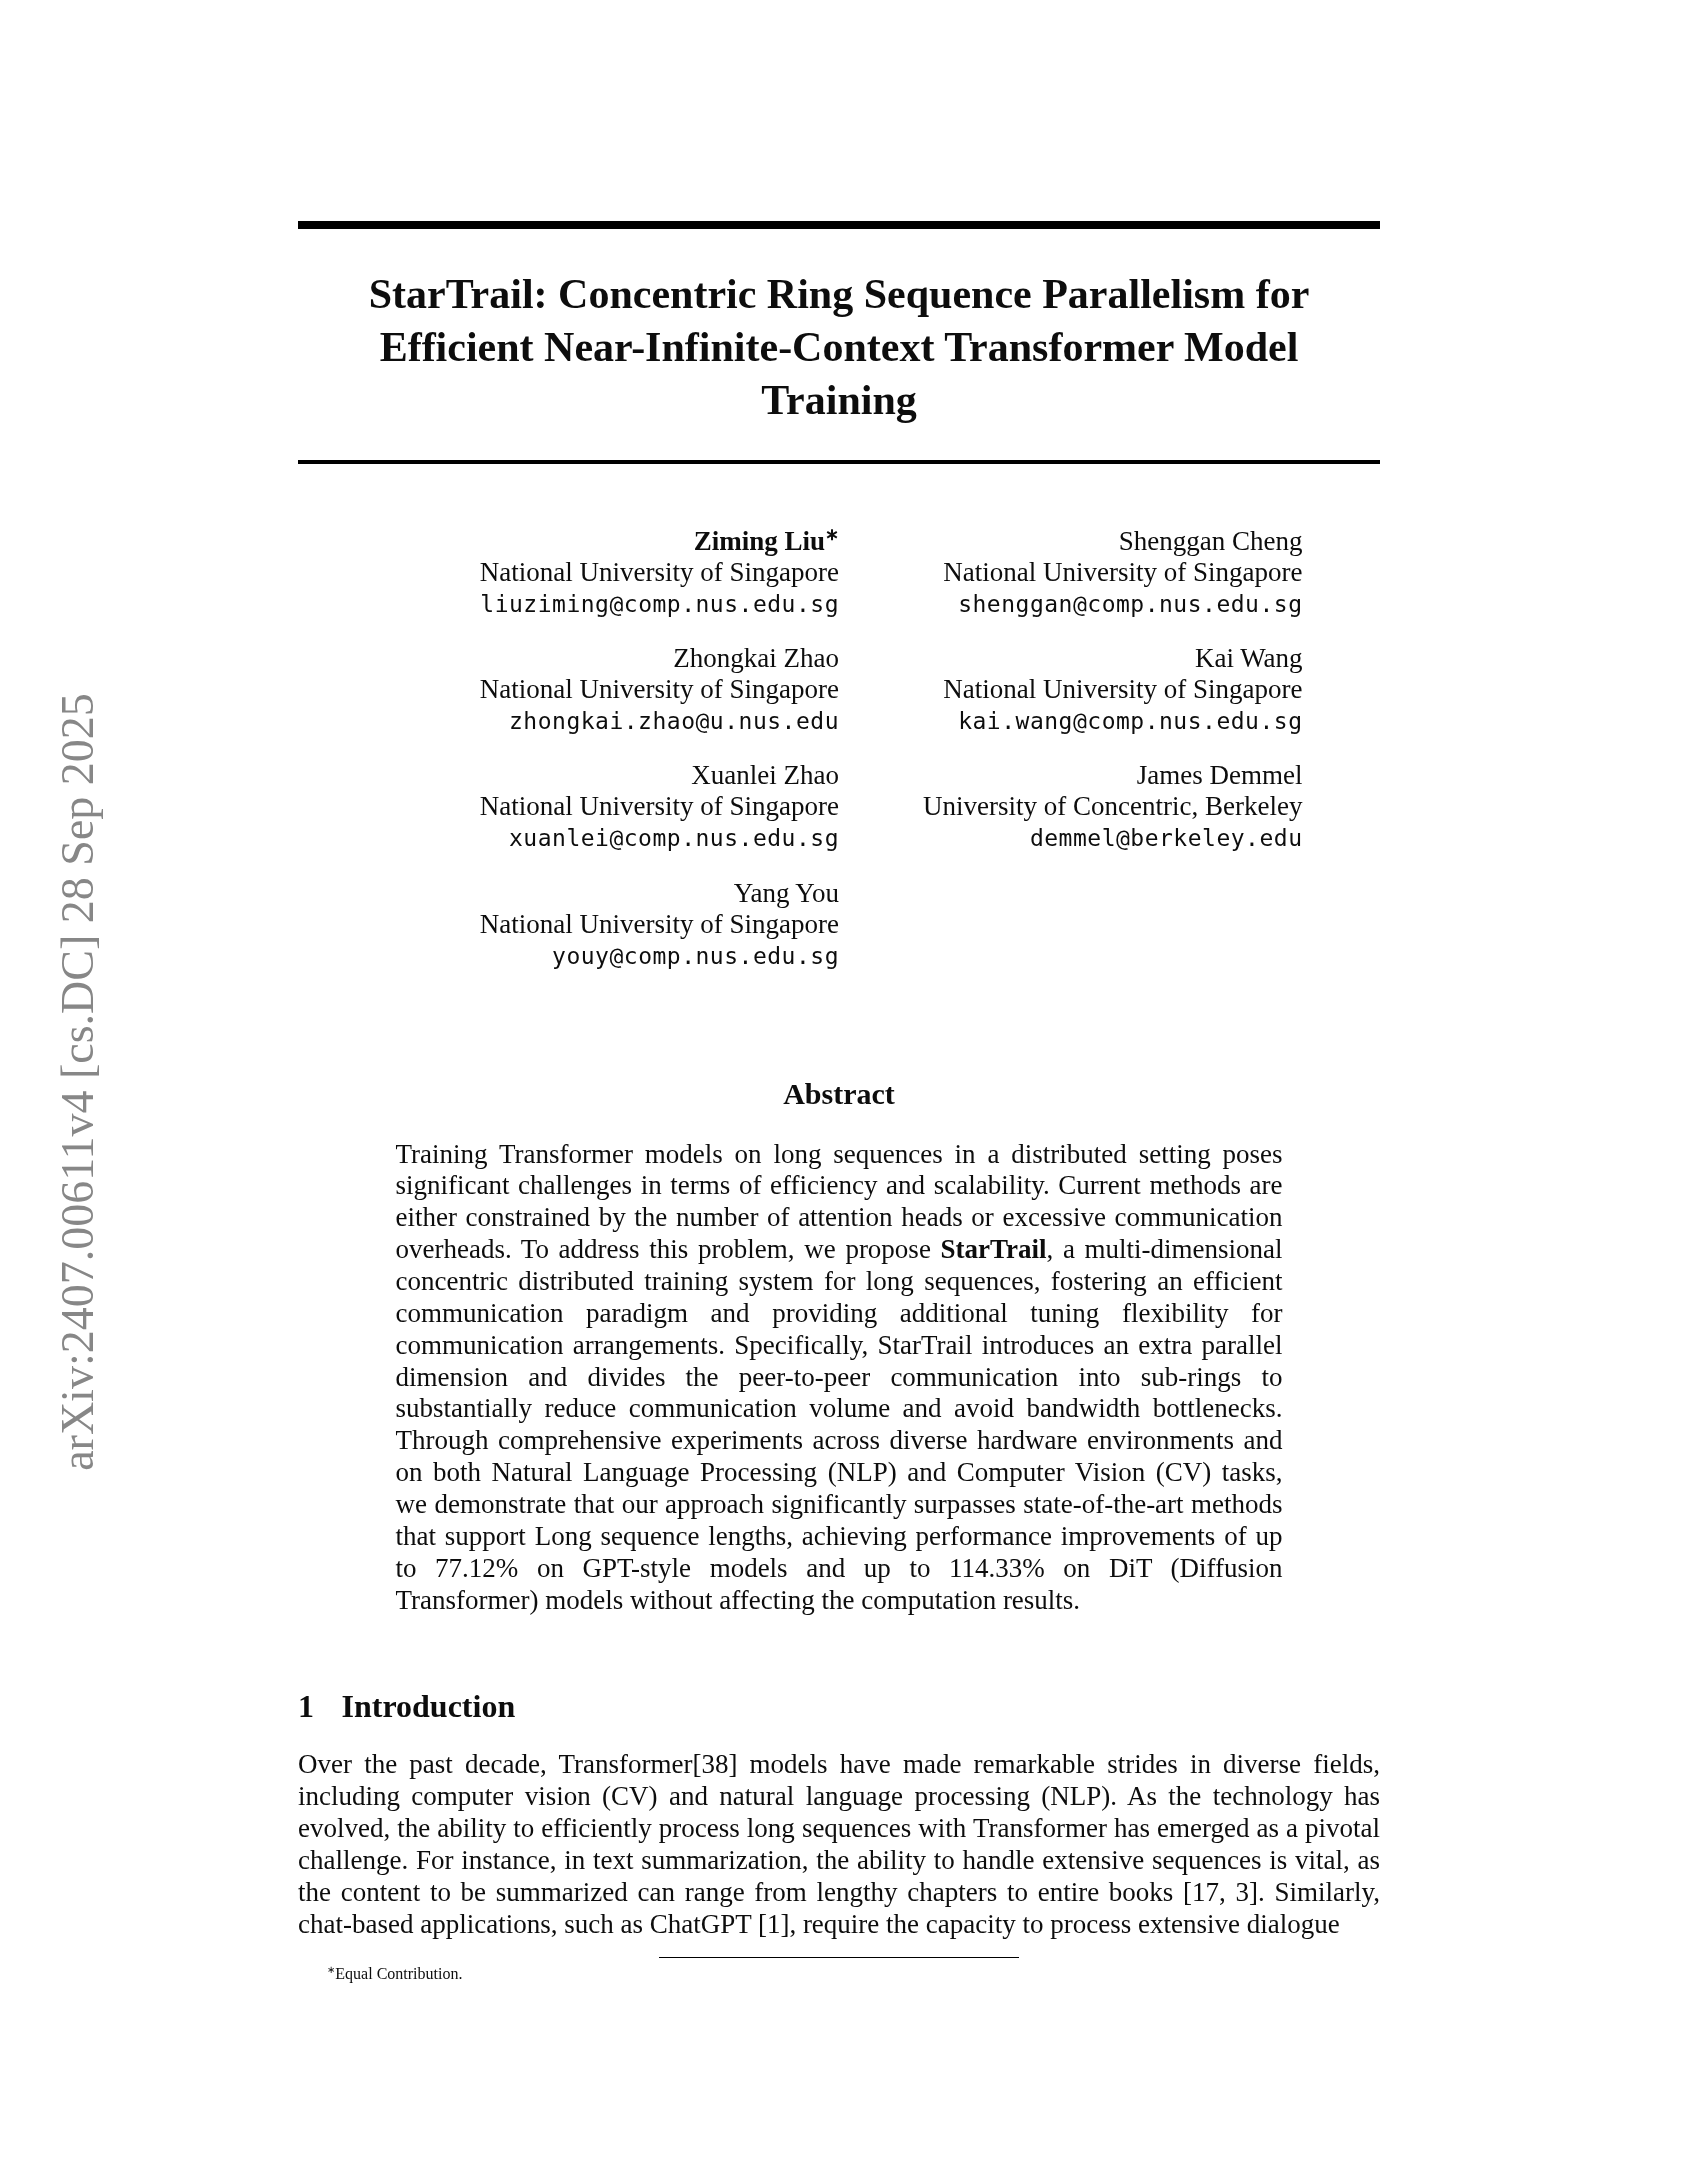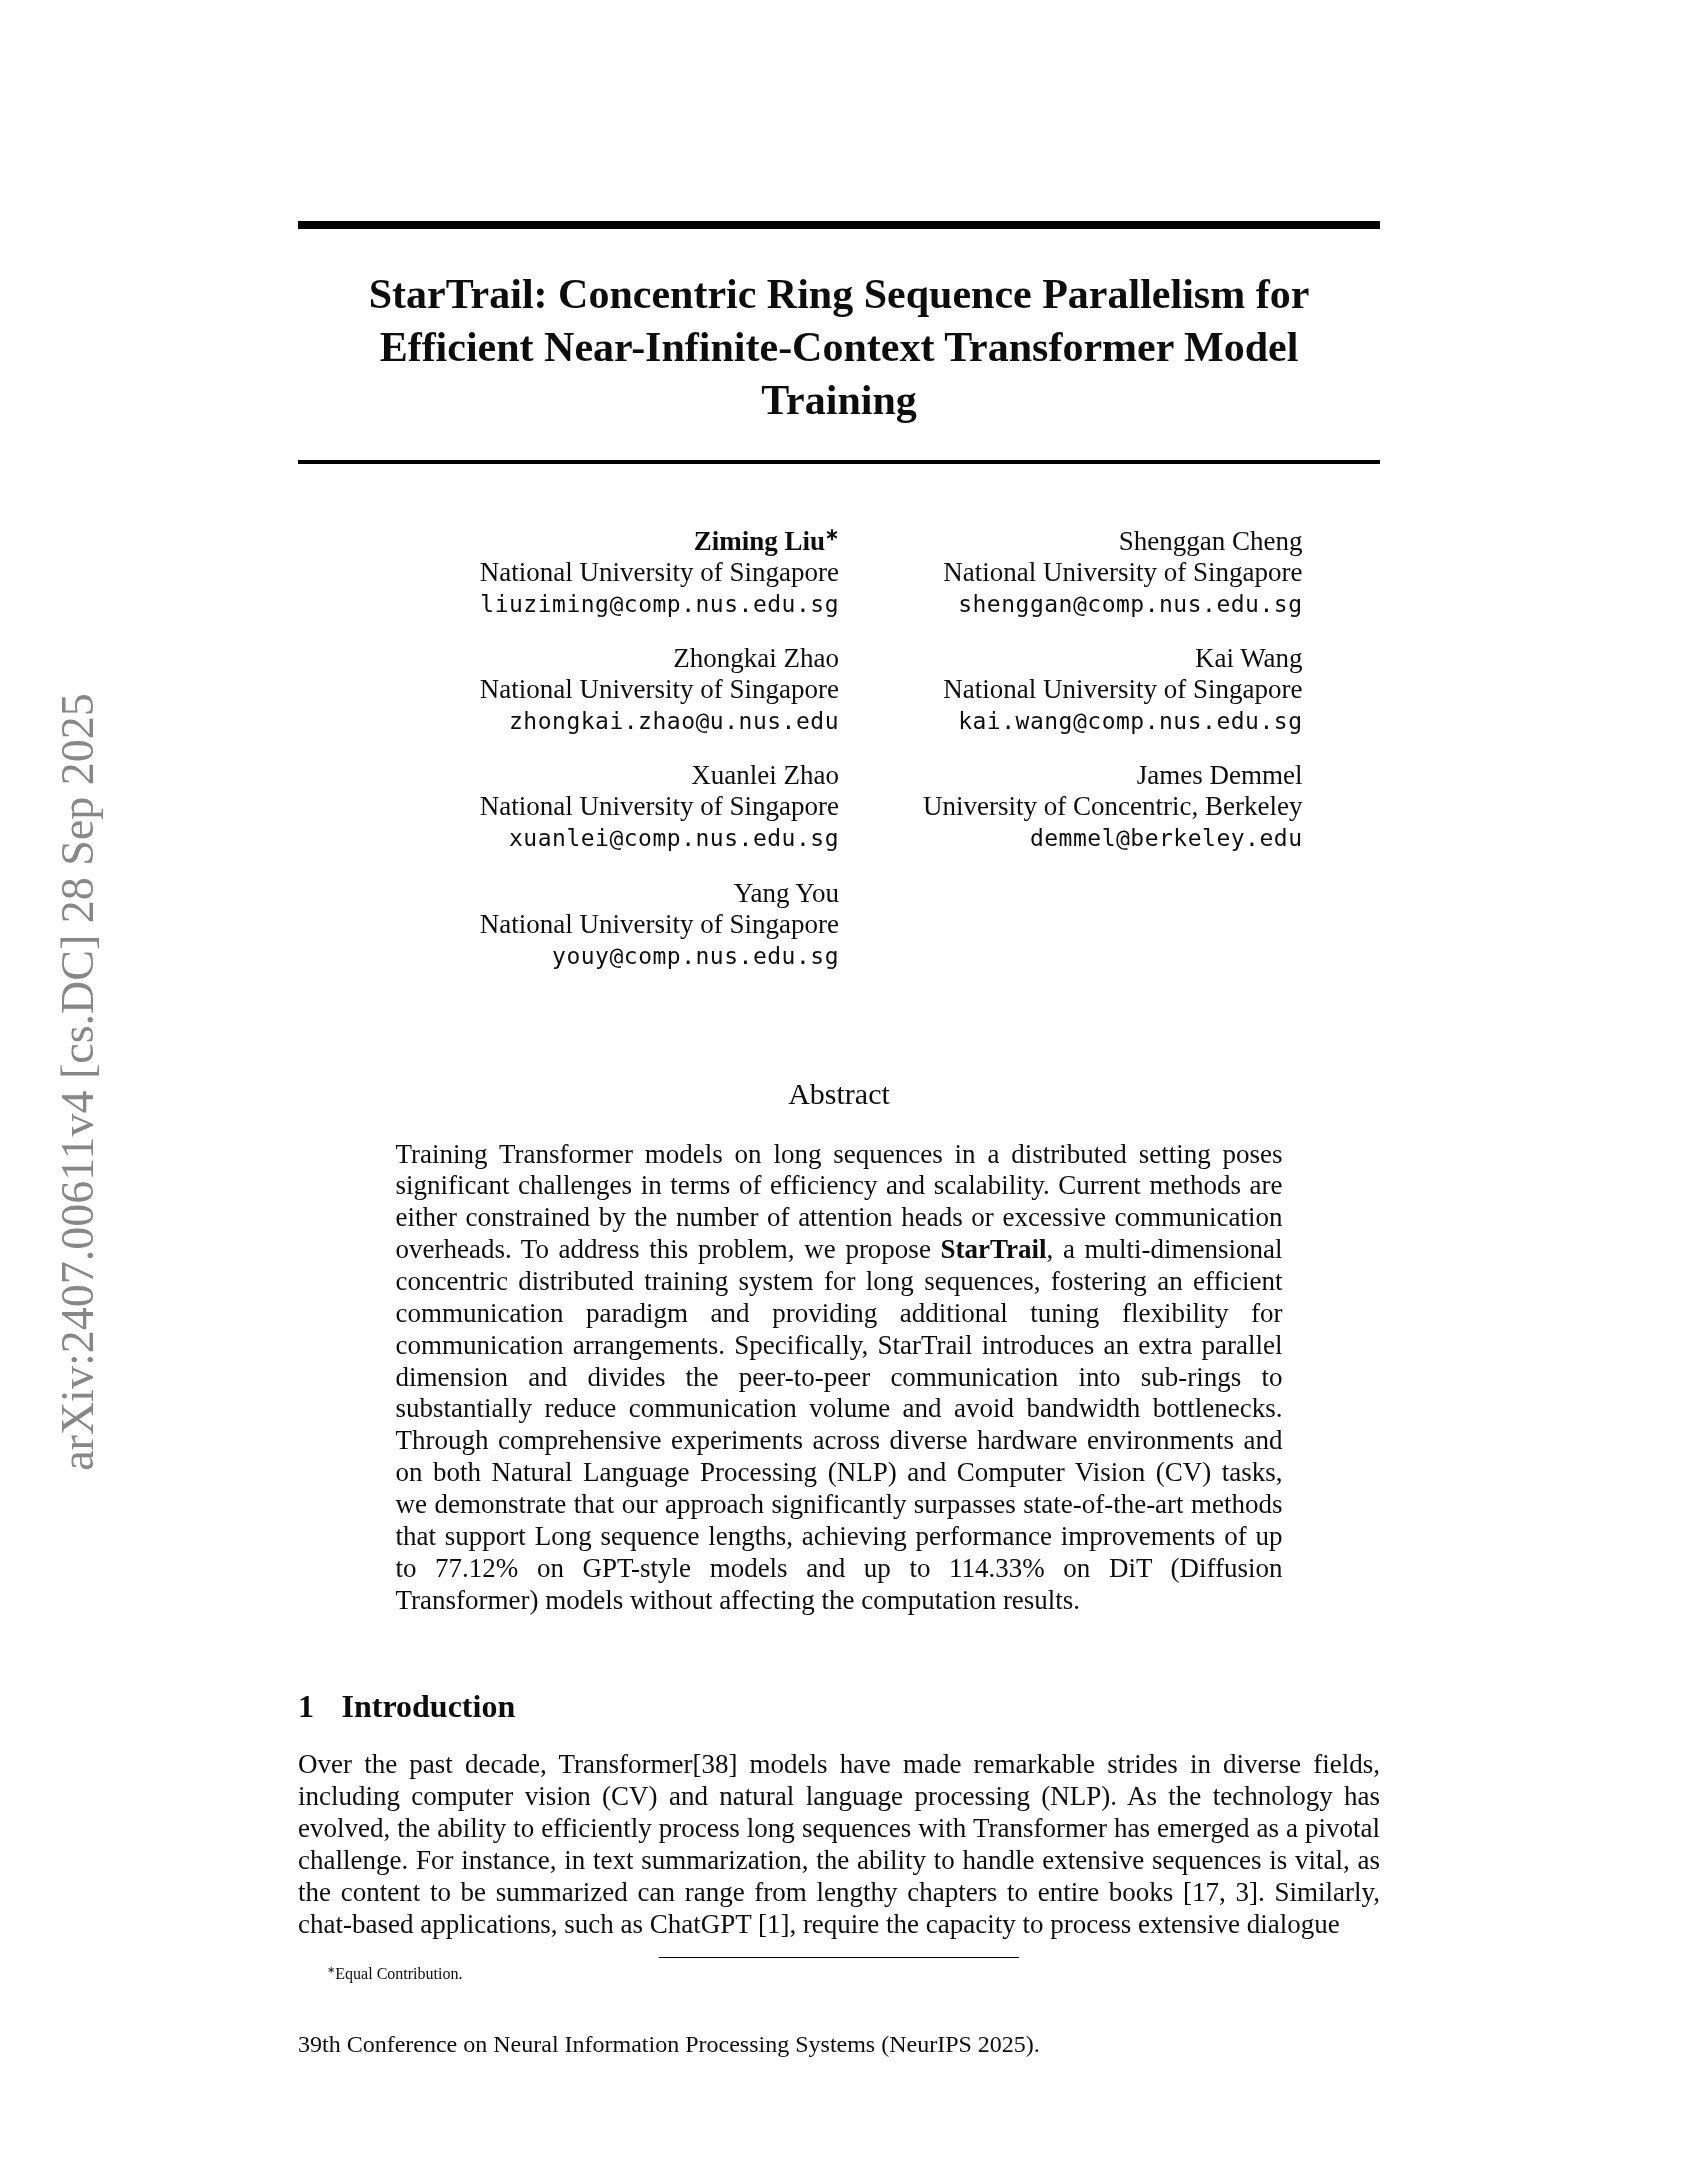--- a/index.html
+++ b/index.html
@@ -40,21 +40,21 @@
   sup { font-size: 62%; vertical-align: super; line-height: 0; }
   .author-email {
     font-family: "DejaVu Sans Mono", monospace;
     font-size: 23px;
     margin-top: 2.8px;
     letter-spacing: 0.5px;
   }
   .abstract-heading {
     margin-top: 108px;
     text-align: center;
-    font-weight: normal;
+    font-weight: bold;
     font-size: 30px;
   }
   .abstract-body {
     width: 887px;
     margin: 27.5px auto 0;
     font-size: 27px;
     line-height: 1.18;
     text-align: justify;
   }
   .section-heading {
@@ -163,16 +163,15 @@
     </div>
 
     <div class="body-par">Over the past decade, Transformer[38] models have made remarkable strides in diverse fields, including computer vision (CV) and natural language processing (NLP). As the technology has evolved, the ability to efficiently process long sequences with Transformer has emerged as a pivotal challenge. For instance, in text summarization, the ability to handle extensive sequences is vital, as the content to be summarized can range from lengthy chapters to entire books [17, 3]. Similarly, chat-based applications, such as ChatGPT [1], require the capacity to process extensive dialogue</div>
 
     <hr class="footnote-rule">
 
     <div class="footnote"><sup>∗</sup><span>Equal Contribution.</span></div>
 
   </div>
 
-  <div class="page-footer">39th Conference on Neural Information Processing Systems (NeurIPS 2025).</div>
 
 </div>
 
 
 </body></html>

